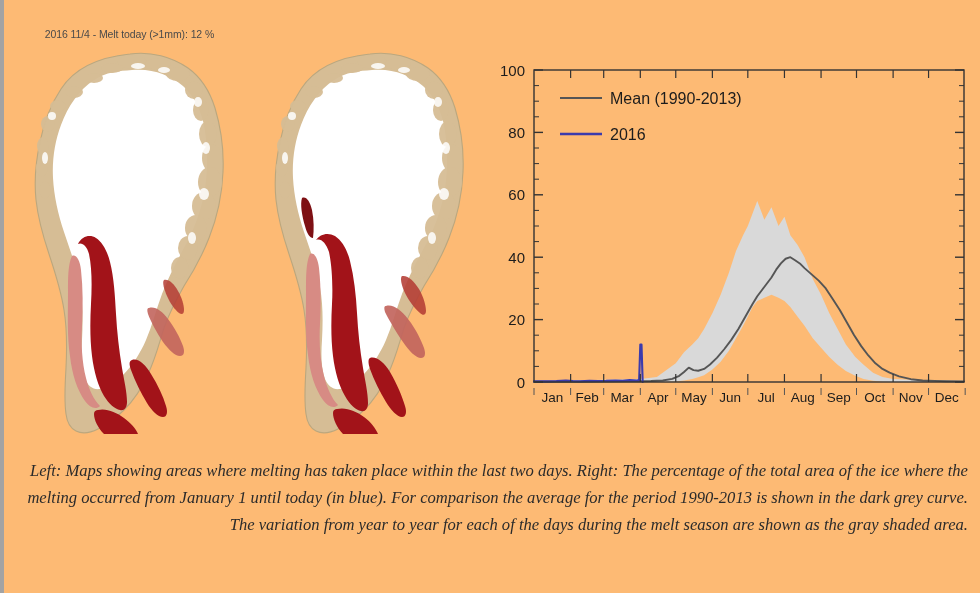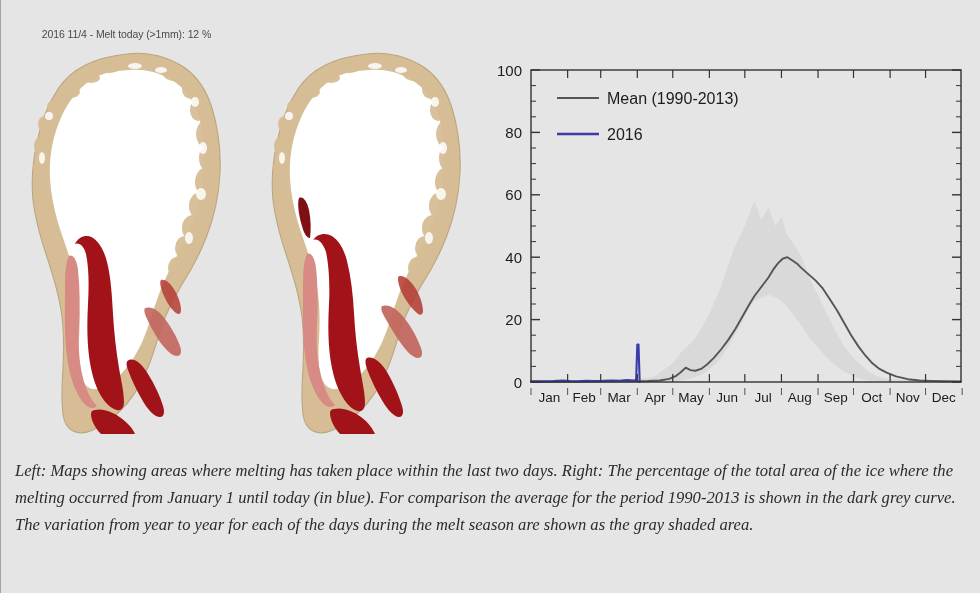--- a/index.html
+++ b/index.html
@@ -12,22 +12,22 @@
     height: 593px;
     position: relative;
     overflow: hidden;
     font-family: "Liberation Sans", sans-serif;
     color: #222;
   }
 
   #page {
     position: absolute;
     inset: 0;
-    background: #e5e5e5;
-    border-left: 1px solid #a3a3a3;
+    background: #fdba74;
+    border-left: 4px solid #a3a3a3;
   }
 
   
   .maps-panel {
     position: absolute;
     left: 0;
     top: 22px;
     width: 480px;
     height: 420px;
   }
@@ -79,21 +79,21 @@
   .caption {
     position: absolute;
     left: 14px;
     top: 458px;
     width: 950px;
     font-family: "Liberation Serif", serif;
     font-style: italic;
     font-size: 16.6px;
     line-height: 1.62;
     color: #2b2b2b;
-    text-align: left;
+    text-align: right;
   }
 </style>
 </head>
 <body>
 
 <div id="page">
 
   <div class="maps-panel">
 
     <div class="map-block left">

